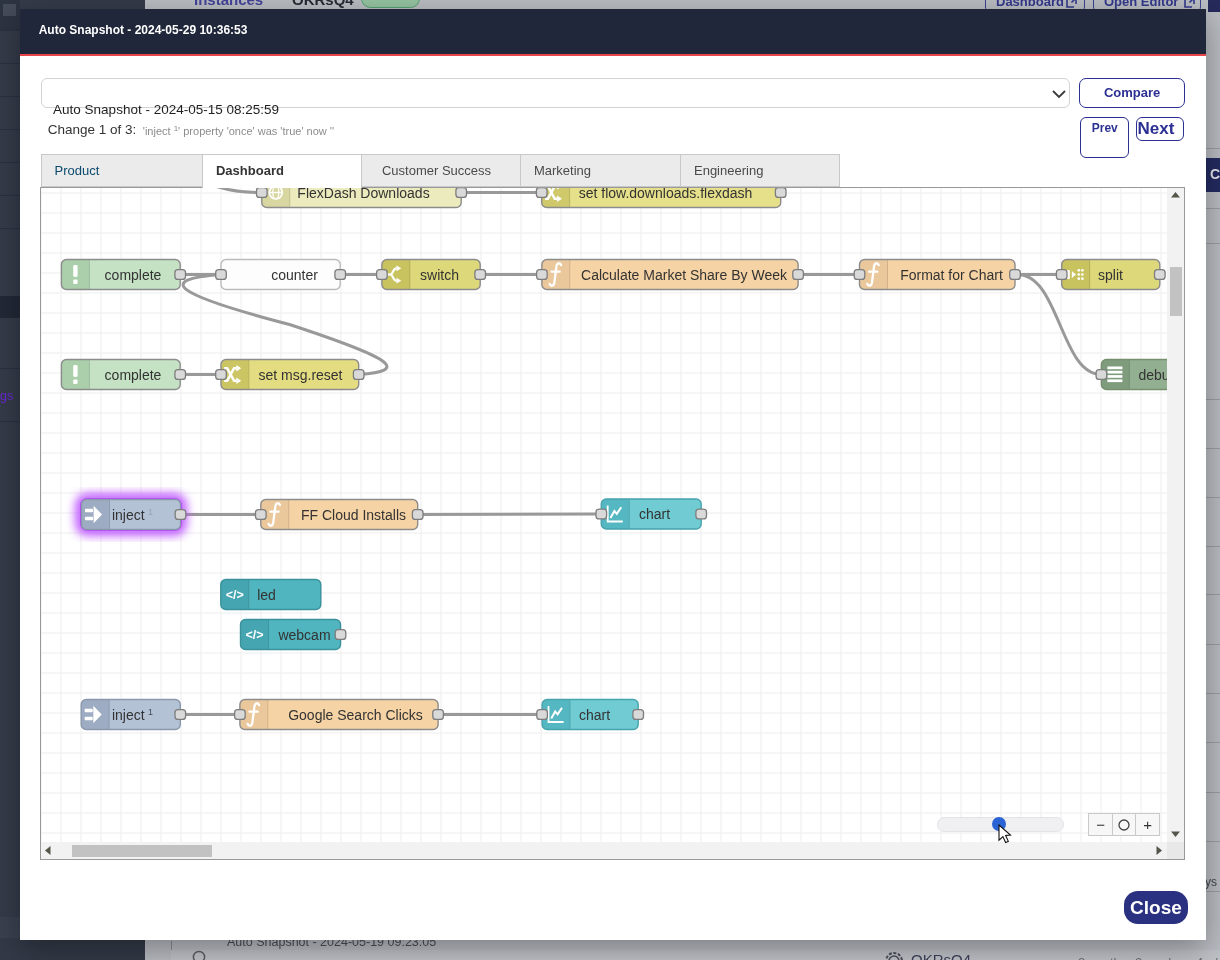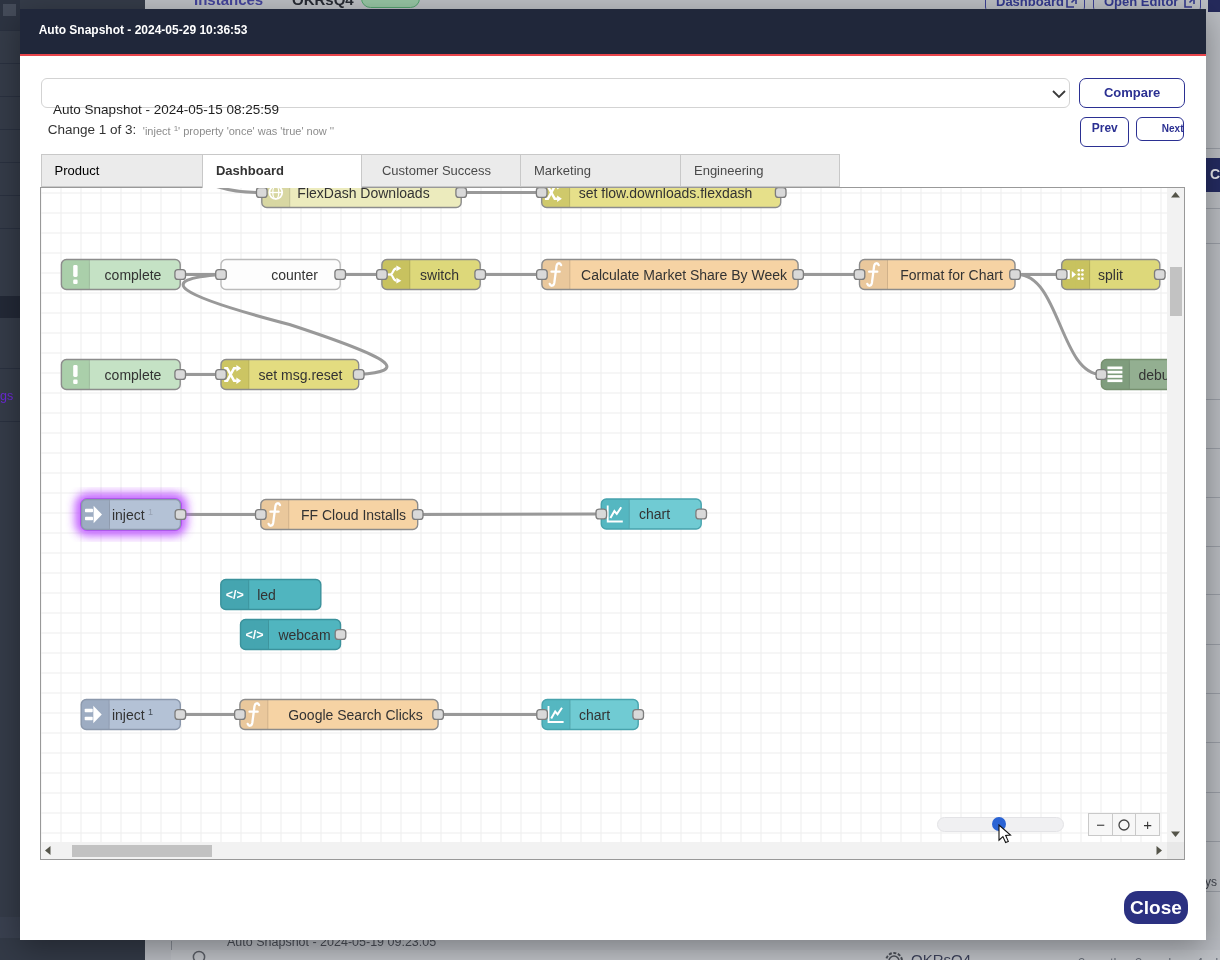--- a/index.html
+++ b/index.html
@@ -81,23 +81,23 @@
     </div>
 <div class="abs" style="left:20.9px;top:68.6px;width:1029.4px;height:30.4px;border:1px solid #d3d3d3;border-radius:6px;background:#fff">
 <div class="abs" style="left:11.5px;top:16px;line-height:29px;font-size:13.5px;color:#1f1f1f">Auto Snapshot - 2024-05-15 08:25:59</div>
 <svg class="abs" style="left:1010px;top:11px" width="14" height="9" viewBox="0 0 14 9">
         <path d="M1 1l6 6 6-6" stroke="#3a3a3a" stroke-width="1.8" fill="none"></path>
       </svg>
     </div>
 <div class="abs" style="left:1059.8px;top:68.4px;width:105.2px;height:30px;border:1.5px solid #2b3092;border-radius:7px;text-align:center;line-height:27px;font-size:13px;font-weight:bold;color:#2b3092">Compare</div>
 <div class="abs" style="left:28.1px;top:113px;font-size:13.5px;color:#333">Change 1 of 3:</div>
 <div class="abs" style="left:123.1px;top:114.5px;font-size:11px;color:#8c8c8c">'inject <span style="font-size:8px;vertical-align:4px">1</span>' property 'once' was 'true' now ''</div>
-<div class="abs" style="left:1060.3px;top:107.8px;width:49.5px;height:30px;border:1.5px solid #2b3092;border-radius:6px;text-align:center;line-height:21px;font-size:12px;font-weight:bold;color:#2b3092">Prev</div>
-<div class="abs" style="left:1116.8px;top:107.8px;width:48px;height:23.8px;border:1.5px solid #2b3092;border-radius:6px;text-align:right;line-height:21px;font-size:10px;font-weight:bold;color:#2b3092">Next</div>
-<div class="abs" style="left:20.9px;top:145.1px;width:162.4px;height:33px;background:#ebebeb;border:1px solid #c8c8c8;font-size:13px;color:#000000;padding-left:13px;line-height:31px">Product</div>
+<div class="abs" style="left:1060.3px;top:107.8px;width:49.5px;height:41px;border:1.5px solid #2b3092;border-radius:6px;text-align:center;line-height:21px;font-size:12px;font-weight:bold;color:#2b3092">Prev</div>
+<div class="abs" style="left:1116.8px;top:107.8px;width:48px;height:23.8px;border:1.5px solid #2b3092;border-radius:6px;text-align:left;line-height:21px;font-size:17px;font-weight:bold;color:#2b3092">Next</div>
+<div class="abs" style="left:20.9px;top:145.1px;width:162.4px;height:33px;background:#ebebeb;border:1px solid #c8c8c8;font-size:13px;color:#0c4a6e;padding-left:13px;line-height:31px">Product</div>
 <div class="abs" style="left:182.3px;top:145.1px;width:160.0px;height:34px;background:#fff;border:1px solid #c8c8c8;border-bottom:none;z-index:3;font-size:13px;font-weight:bold;color:#333;padding-left:13px;line-height:32px">Dashboard</div>
 <div class="abs" style="left:341.3px;top:145.1px;width:160.7px;height:33px;background:#ebebeb;border:1px solid #c8c8c8;font-size:13px;color:#4a4a4a;padding-left:20px;line-height:31px">Customer Success</div>
 <div class="abs" style="left:660.3px;top:145.1px;width:160.4px;height:33px;background:#ebebeb;border:1px solid #c8c8c8;font-size:13px;color:#4a4a4a;padding-left:13px;line-height:31px">Engineering</div>
 <div class="abs" style="left:500.3px;top:145.1px;width:161.4px;height:33px;background:#ebebeb;border:1px solid #c8c8c8;font-size:13px;color:#4a4a4a;padding-left:13px;line-height:31px">Marketing</div>
 <div class="abs" style="left:20.8px;top:178.1px;width:1145px;height:673px;border:1px solid #999;background:#fff">
 <div class="abs" style="left:0;top:0;width:1126px;height:654px;overflow:hidden;background-image:linear-gradient(#ededed 1px,transparent 1px),linear-gradient(90deg,#ededed 1px,transparent 1px);background-size:20px 20px;background-position:-0.5px 4.5px">
 <svg width="1126" height="654" viewBox="41.5 188.5 1126 654">
           <defs>
             <filter id="gl" x="-40%" y="-40%" width="180%" height="180%">
               <feGaussianBlur stdDeviation="4.6"></feGaussianBlur>

